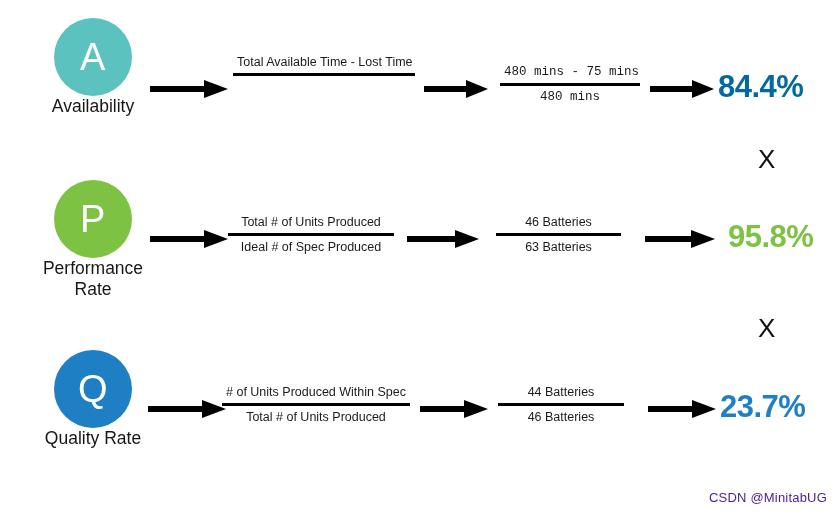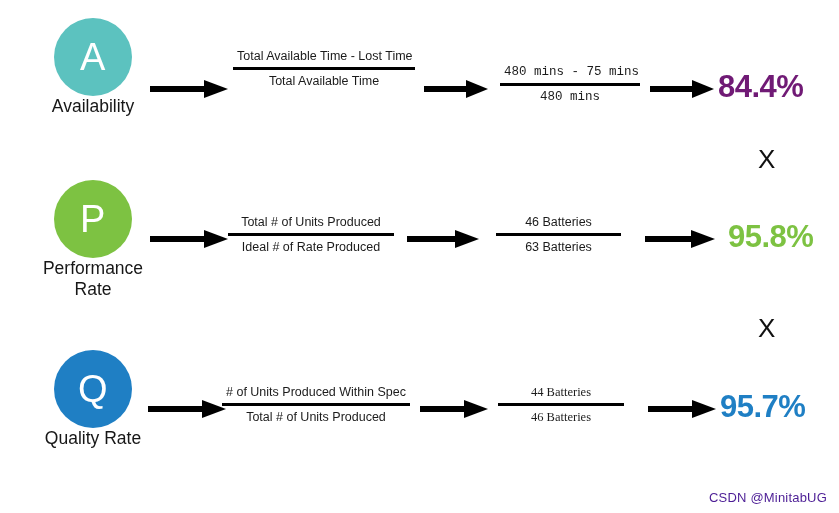--- a/index.html
+++ b/index.html
@@ -95,21 +95,21 @@
   }
 
   
   .result {
     position: absolute;
     font-size: 31px;
     font-weight: bold;
     letter-spacing: -0.5px;
     white-space: nowrap;
   }
-  .result-availability { color: #701a75; }
+  .result-availability { color: #0369a1; }
   .result-performance  { color: #7dc242; }
   .result-quality      { color: #1f7fc4; }
 
   
   .multiply {
     position: absolute;
     font-size: 26px;
     color: #111111;
     font-weight: 400;
     line-height: 1;
@@ -142,24 +142,23 @@
       <div class="metric-label">Availability</div>
     </div>
 
     <span class="arrow" style="left:150px; top:60px;">
       <svg width="78" height="22" viewBox="0 0 78 22" aria-hidden="true">
         <line x1="0" y1="11" x2="58" y2="11" stroke="#000000" stroke-width="6"></line>
         <polygon points="54,2 78,11 54,20" fill="#000000"></polygon>
       </svg>
     </span>
 
-    <div class="fraction" style="left:233px; top:30px; width:182px;">
+    <div class="fraction" style="left:233px; top:36px; width:182px;">
       <div class="frac-num">Total Available Time - Lost Time</div>
       <div class="frac-bar"></div>
-      <div class="frac-den">Total Available Time</div>
     </div>
 
     <span class="arrow" style="left:424px; top:60px;">
       <svg width="64" height="22" viewBox="0 0 64 22" aria-hidden="true">
         <line x1="0" y1="11" x2="46" y2="11" stroke="#000000" stroke-width="6"></line>
         <polygon points="42,2 64,11 42,20" fill="#000000"></polygon>
       </svg>
     </span>
 
     <div class="fraction" style="left:500px; top:46px; width:140px;font-family:Liberation Mono, monospace;">
@@ -193,21 +192,21 @@
     <span class="arrow" style="left:150px; top:48px;">
       <svg width="78" height="22" viewBox="0 0 78 22" aria-hidden="true">
         <line x1="0" y1="11" x2="58" y2="11" stroke="#000000" stroke-width="6"></line>
         <polygon points="54,2 78,11 54,20" fill="#000000"></polygon>
       </svg>
     </span>
 
     <div class="fraction" style="left:228px; top:34px; width:166px;">
       <div class="frac-num">Total # of Units Produced</div>
       <div class="frac-bar"></div>
-      <div class="frac-den">Ideal # of Rate Produced</div>
+      <div class="frac-den">Ideal # of Spec Produced</div>
     </div>
 
     <span class="arrow" style="left:407px; top:48px;">
       <svg width="72" height="22" viewBox="0 0 72 22" aria-hidden="true">
         <line x1="0" y1="11" x2="52" y2="11" stroke="#000000" stroke-width="6"></line>
         <polygon points="48,2 72,11 48,20" fill="#000000"></polygon>
       </svg>
     </span>
 
     <div class="fraction" style="left:496px; top:34px; width:125px;">
@@ -250,30 +249,30 @@
       <div class="frac-den">Total # of Units Produced</div>
     </div>
 
     <span class="arrow" style="left:420px; top:48px;">
       <svg width="68" height="22" viewBox="0 0 68 22" aria-hidden="true">
         <line x1="0" y1="11" x2="48" y2="11" stroke="#000000" stroke-width="6"></line>
         <polygon points="44,2 68,11 44,20" fill="#000000"></polygon>
       </svg>
     </span>
 
-    <div class="fraction" style="left:498px; top:34px; width:126px;font-family:Liberation Serif, serif;">
+    <div class="fraction" style="left:498px; top:34px; width:126px;">
       <div class="frac-num">44 Batteries</div>
       <div class="frac-bar"></div>
       <div class="frac-den">46 Batteries</div>
     </div>
 
     <span class="arrow" style="left:648px; top:48px;">
       <svg width="68" height="22" viewBox="0 0 68 22" aria-hidden="true">
         <line x1="0" y1="11" x2="48" y2="11" stroke="#000000" stroke-width="6"></line>
         <polygon points="44,2 68,11 44,20" fill="#000000"></polygon>
       </svg>
     </span>
 
-    <div class="result result-quality" style="left:720px; top:39px;">95.7%</div>
+    <div class="result result-quality" style="left:720px; top:39px;">23.7%</div>
   </div>
 
   <div class="watermark">CSDN @MinitabUG</div>
 </div>
 
 </body></html>

